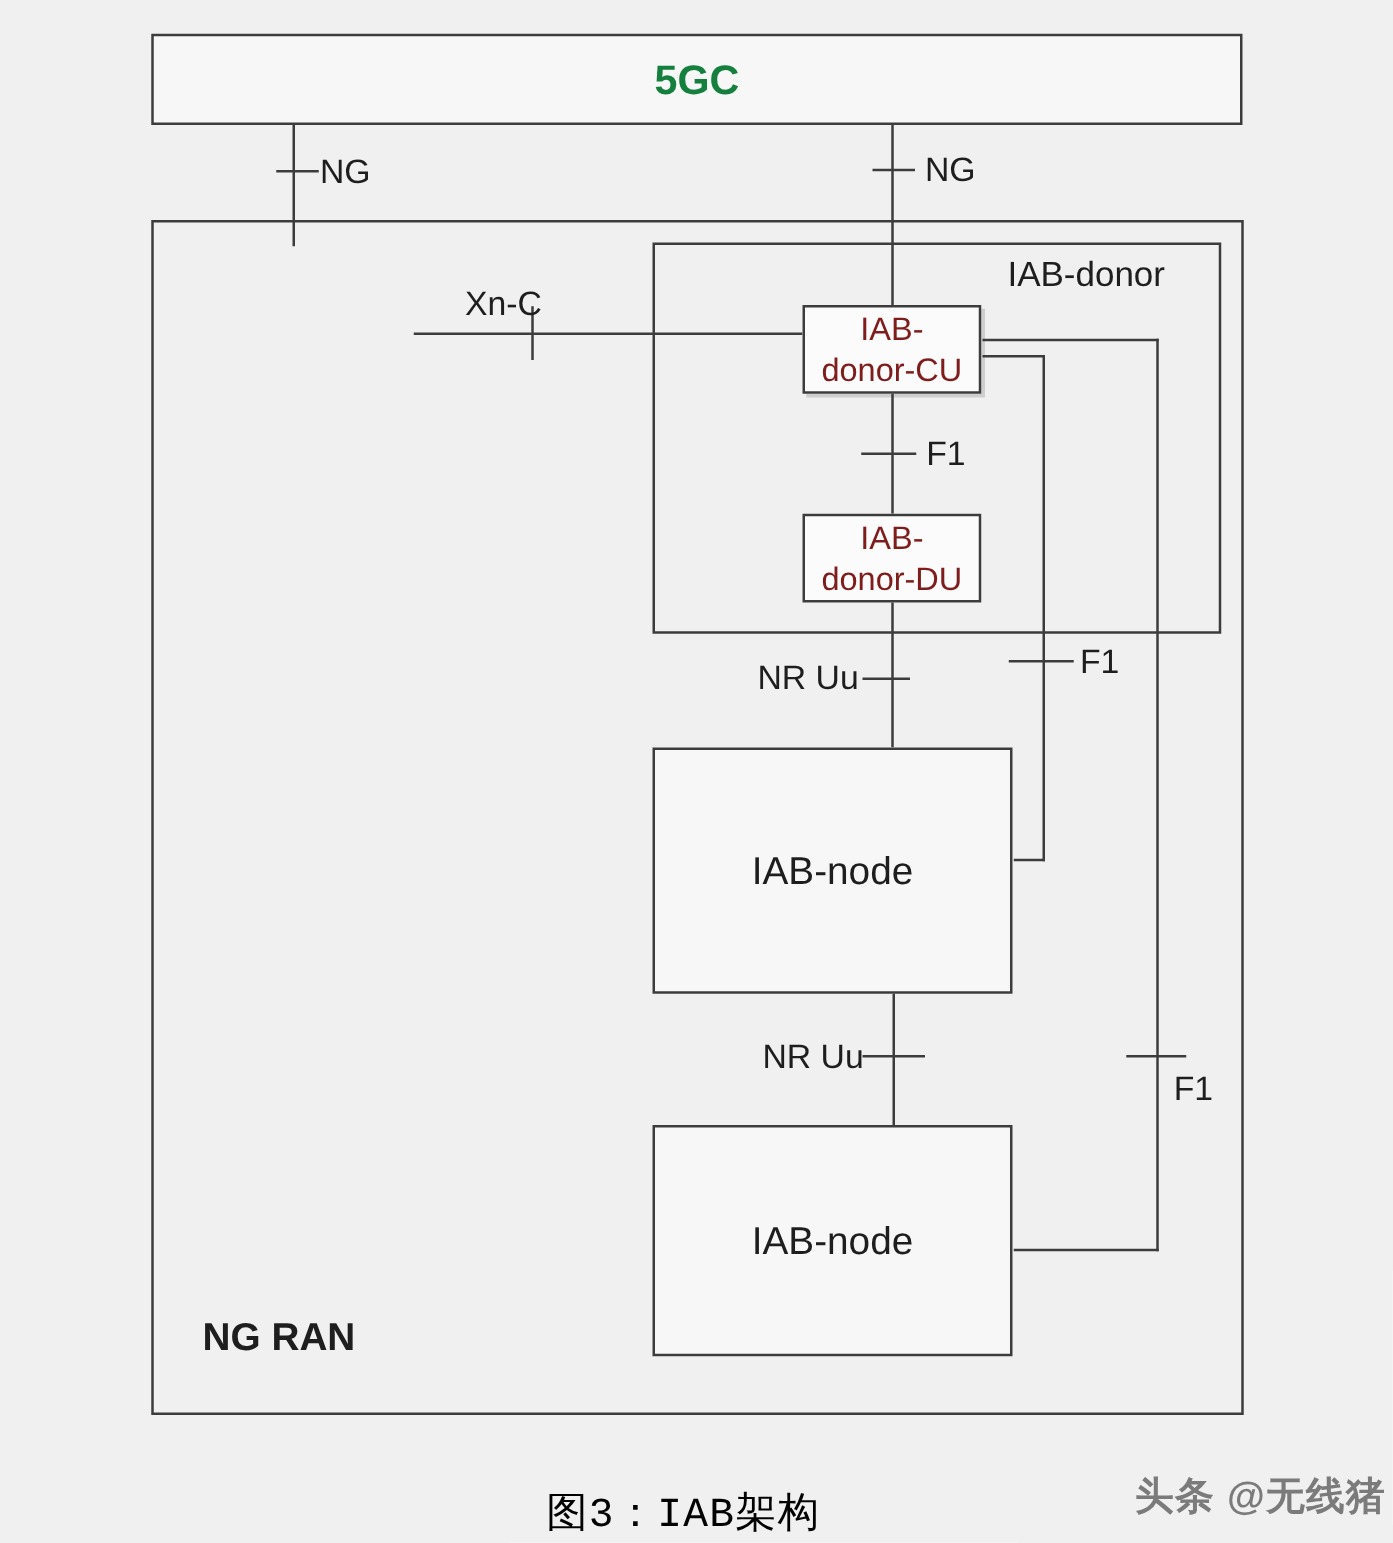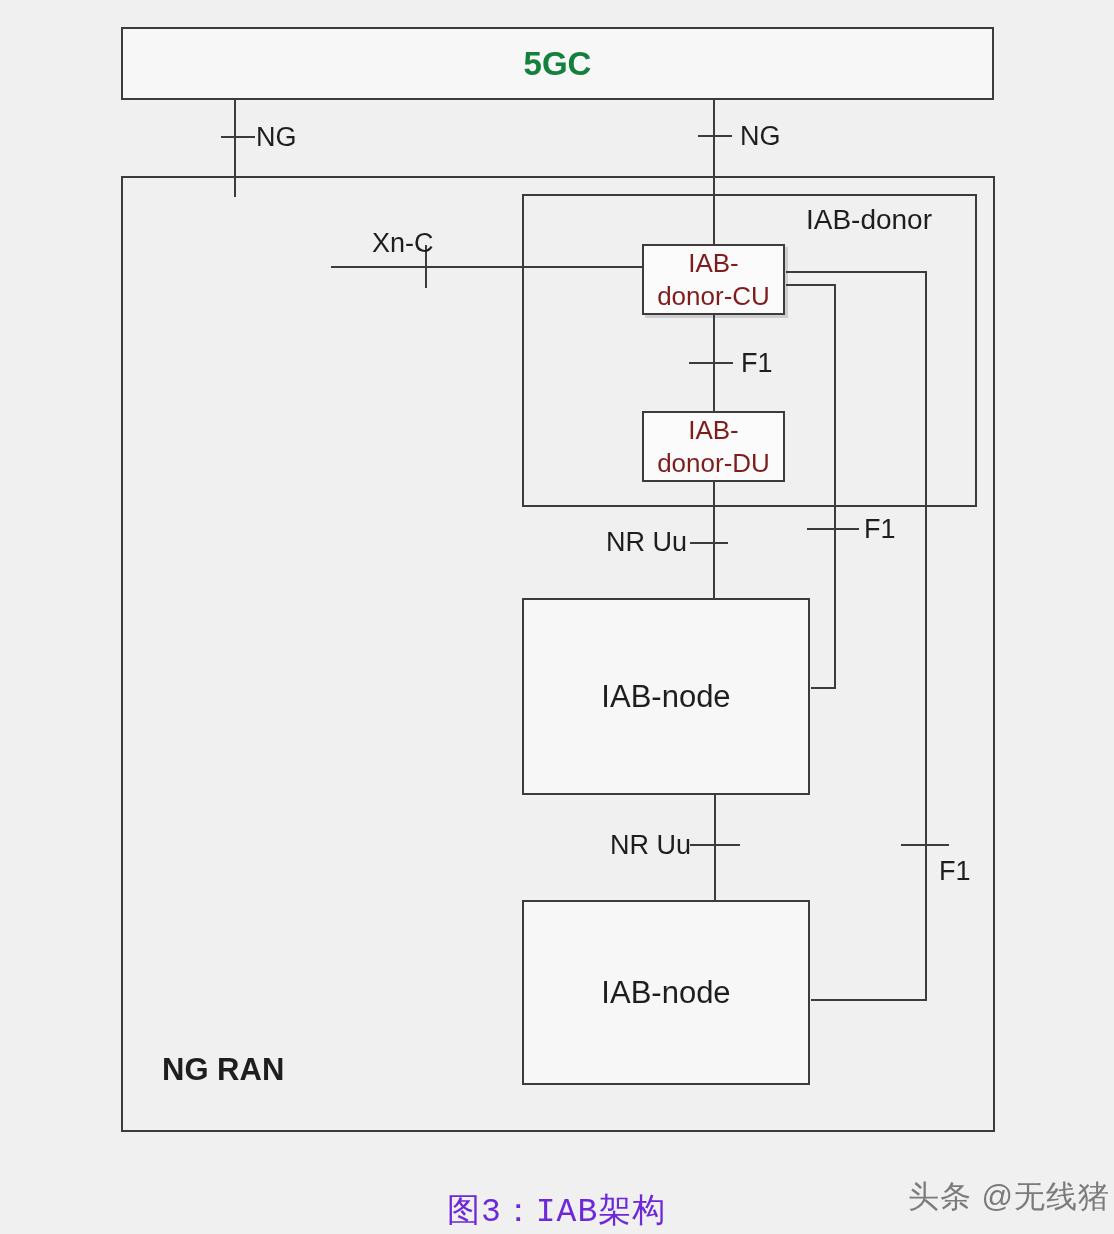--- a/index.html
+++ b/index.html
@@ -12,23 +12,23 @@
   .hline{height:2px;}
   .vline{width:2px;}
   .lbl{position:absolute;color:#1e1e1e;font-size:27px;white-space:nowrap;line-height:1.1;}
   .title-center{display:flex;align-items:center;justify-content:center;width:100%;height:100%;
     font-size:33px;font-weight:bold;color:#15803d;}
   .node-center{display:flex;align-items:center;justify-content:center;width:100%;height:100%;
     font-size:31px;color:#1e1e1e;}
   .two-line{display:flex;flex-direction:column;align-items:center;justify-content:center;
     width:100%;height:100%;font-size:26px;color:#7f1d1d;line-height:33px;text-align:right;}
   .corner-label{position:absolute;font-size:30px;color:#1e1e1e;}
-  .caption{position:absolute;left:447px;top:1188px;font-size:33px;color:#6d28d9;
+  .caption{position:absolute;left:437px;top:1188px;font-size:33px;color:#000000;
     font-family:"Liberation Mono","DejaVu Sans Mono",monospace;letter-spacing:1px;}
-  .watermark{position:absolute;left:908px;top:1176px;font-size:31px;font-weight:normal;
+  .watermark{position:absolute;left:908px;top:1176px;font-size:31px;font-weight:bold;
     color:#7b7b7b;letter-spacing:1px;}
 </style>
 </head>
 <body>
 
 <div class="stage">
 
   <div class="box" style="left:121px;top:27px;width:873px;height:73px;">
     <div class="title-center">5GC</div>
   </div>

